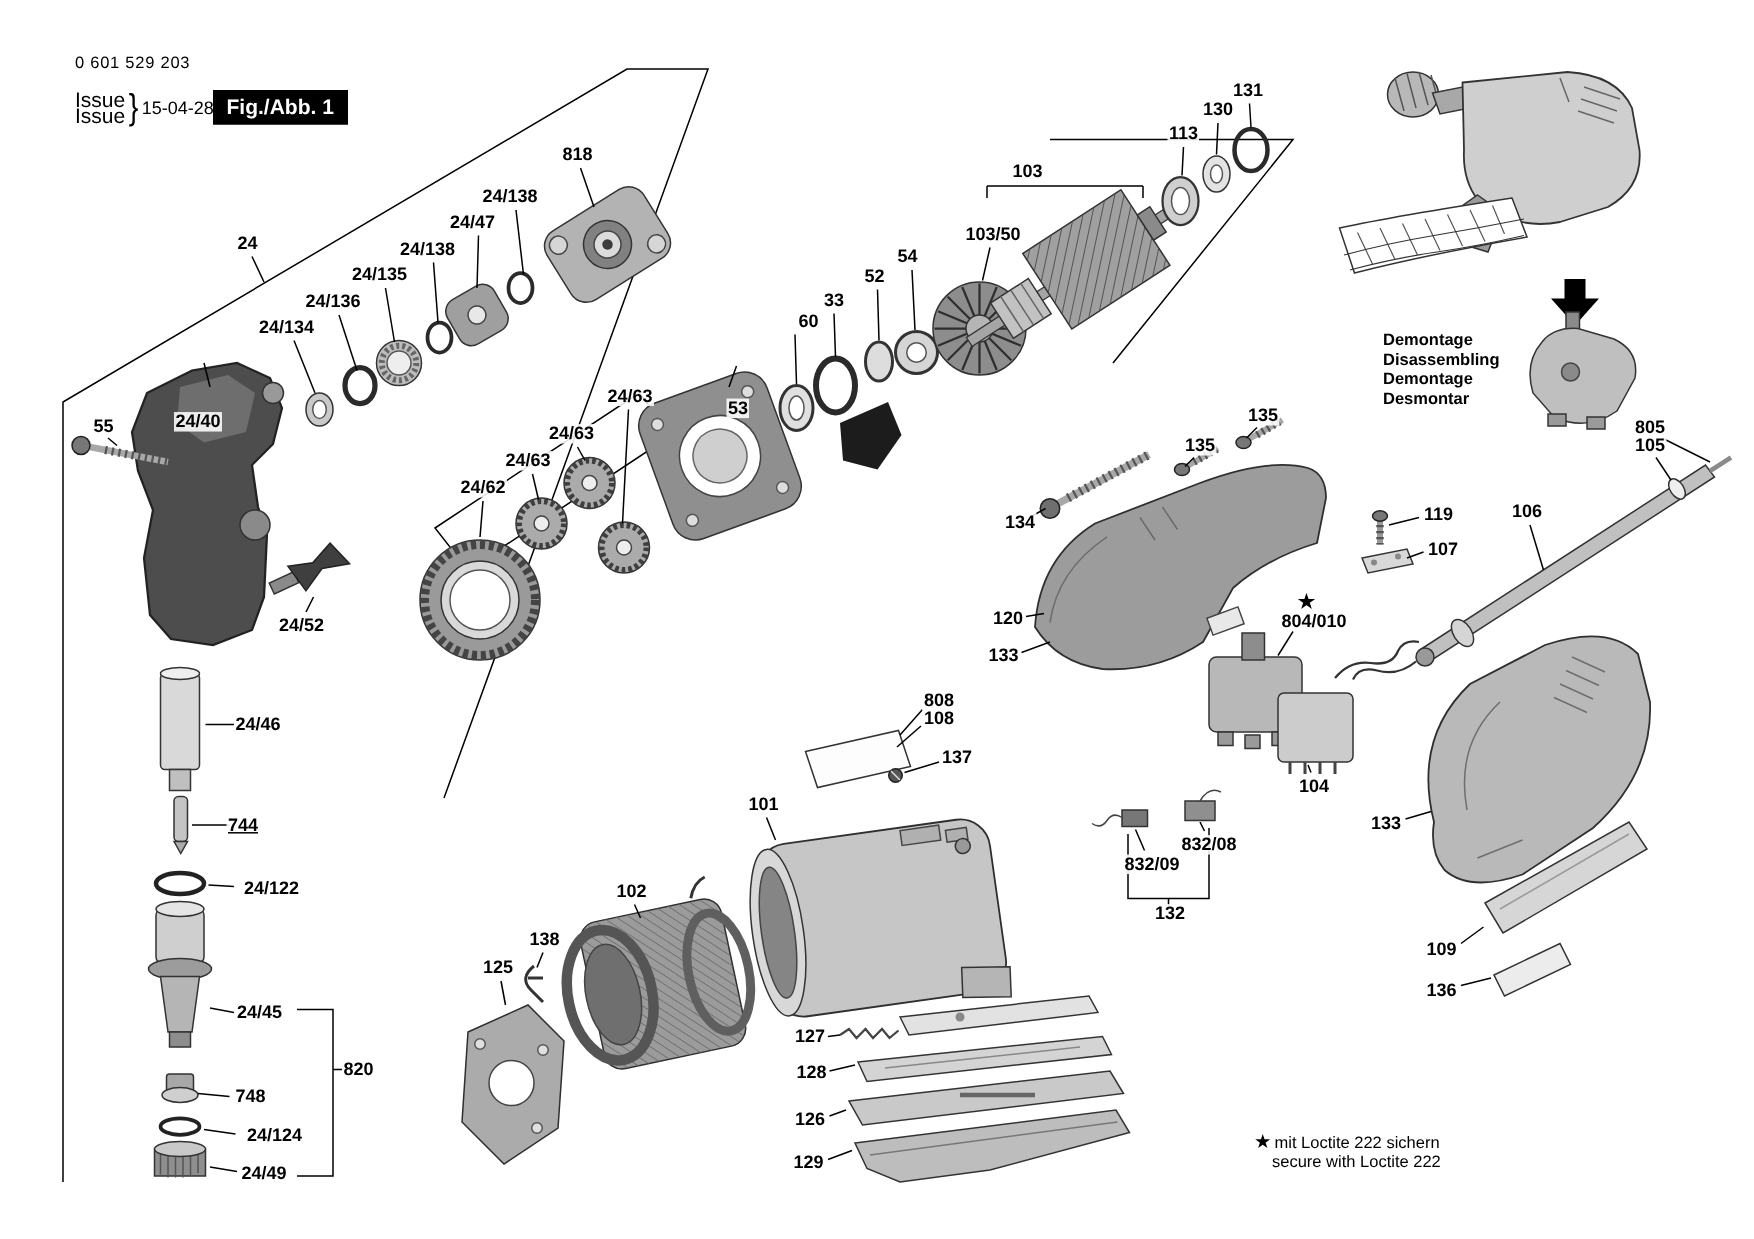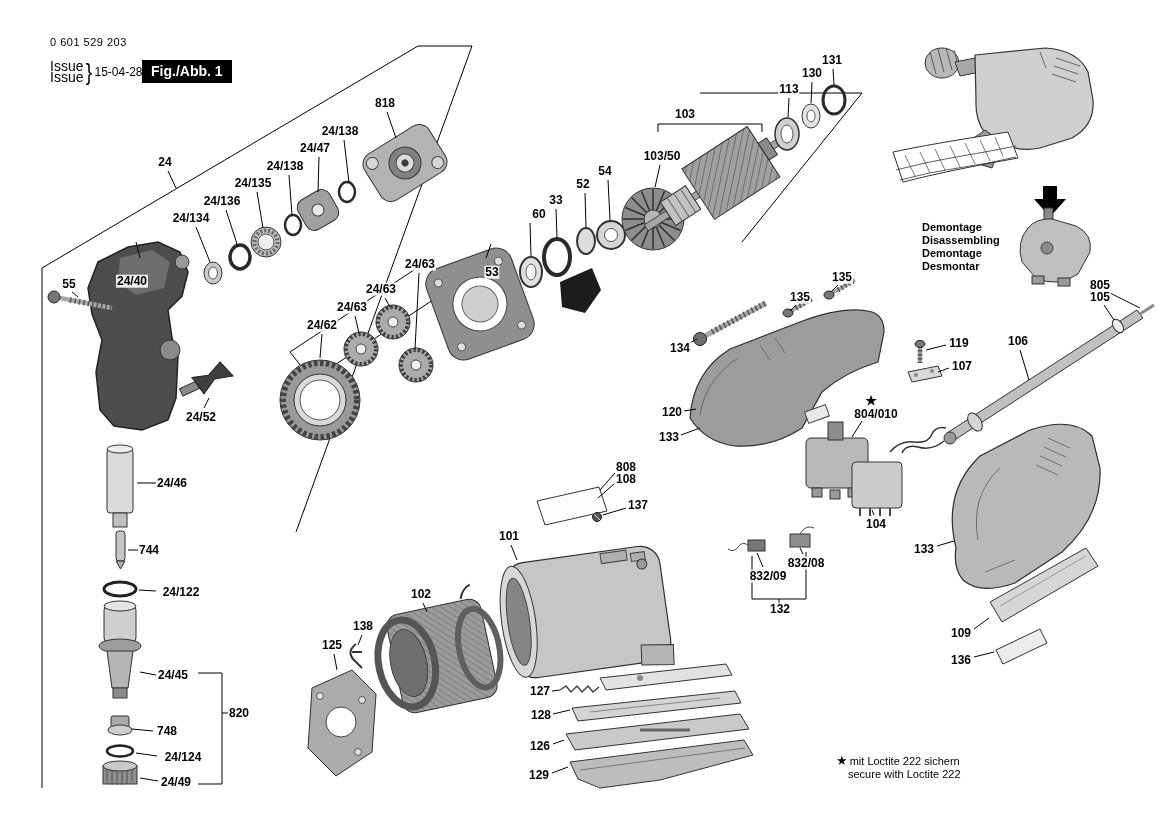--- a/index.html
+++ b/index.html
@@ -414,21 +414,21 @@
       <div class="part-label" style="left: 315px; top: 148px;">24/47</div>
       <div class="part-label" style="left: 285px; top: 166px;">24/138</div>
       <div class="part-label" style="left: 253px; top: 183px;">24/135</div>
       <div class="part-label" style="left: 222px; top: 201px;">24/136</div>
       <div class="part-label" style="left: 191px; top: 218px;">24/134</div>
       <div class="part-label" style="left: 132px; top: 233px; margin-top: 48px;">24/40</div>
       <div class="part-label" style="left: 165px; top: 162px;">24</div>
       <div class="part-label" style="left: 69px; top: 284px;">55</div>
       <div class="part-label" style="left: 201px; top: 417px;">24/52</div>
       <div class="part-label" style="left: 172px; top: 483px;">24/46</div>
-      <div class="part-label" style="left: 149px; top: 550px;">744</div>
+      <div class="part-label" style="left: 162px; top: 550px; text-decoration: underline;">744</div>
       <div class="part-label" style="left: 181px; top: 592px;">24/122</div>
       <div class="part-label" style="left: 173px; top: 675px;">24/45</div>
       <div class="part-label" style="left: 167px; top: 731px;">748</div>
       <div class="part-label" style="left: 183px; top: 757px;">24/124</div>
       <div class="part-label" style="left: 176px; top: 782px;">24/49</div>
       <div class="part-label" style="left: 239px; top: 713px;">820</div>
       <div class="part-label" style="left: 322px; top: 325px;">24/62</div>
       <div class="part-label" style="left: 352px; top: 307px;">24/63</div>
       <div class="part-label" style="left: 381px; top: 289px;">24/63</div>
       <div class="part-label" style="left: 420px; top: 264px;">24/63</div>

